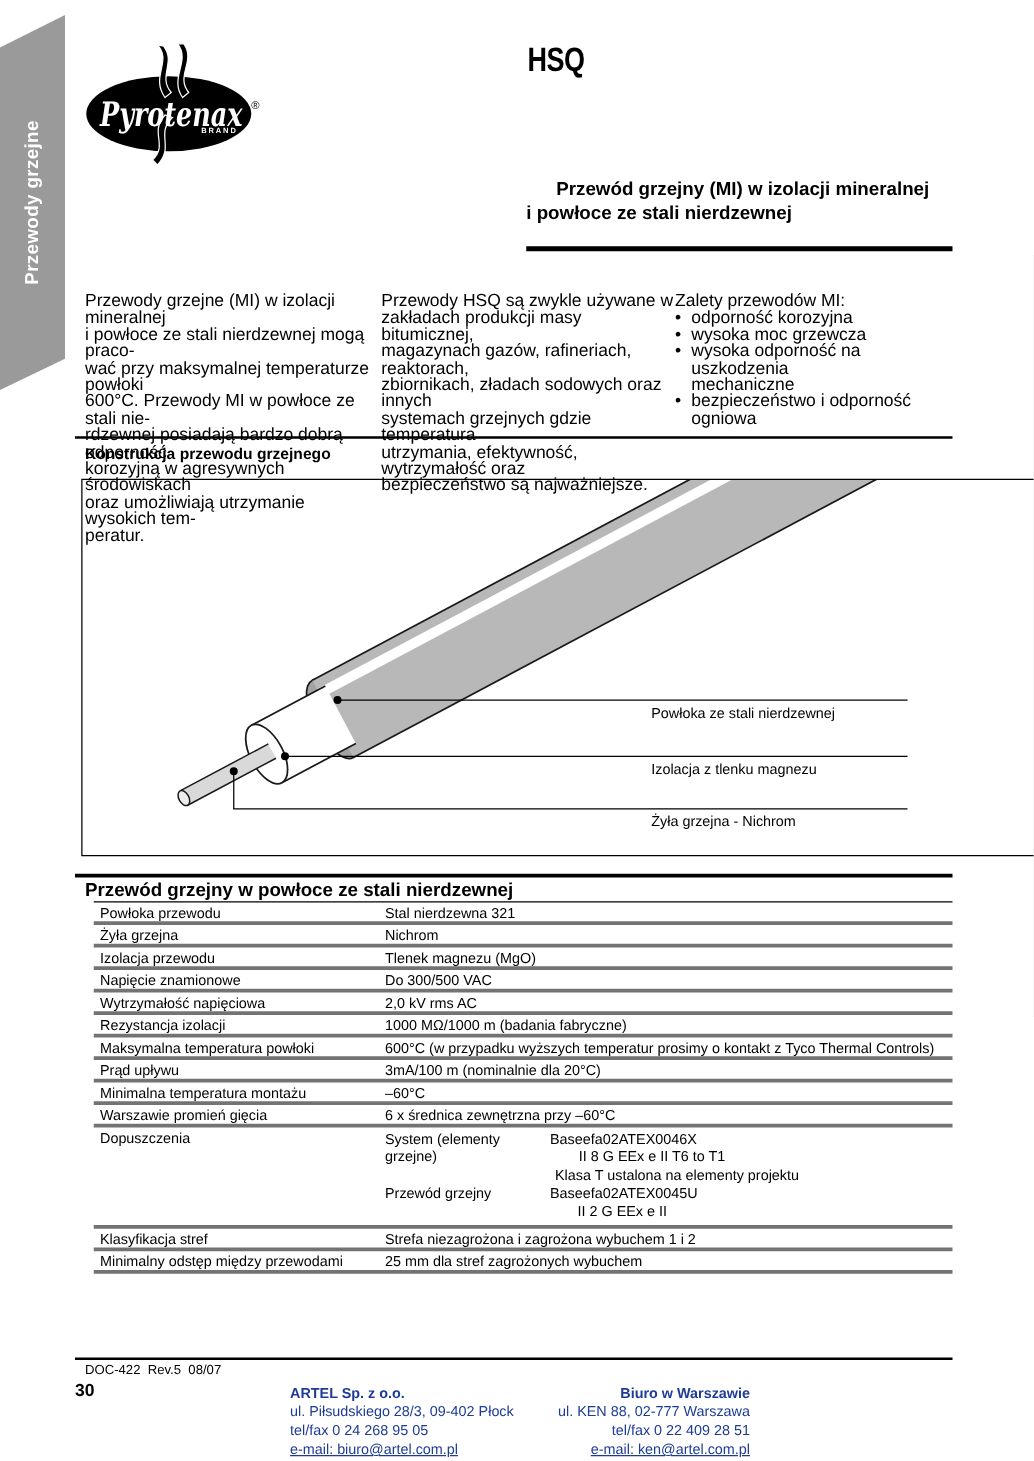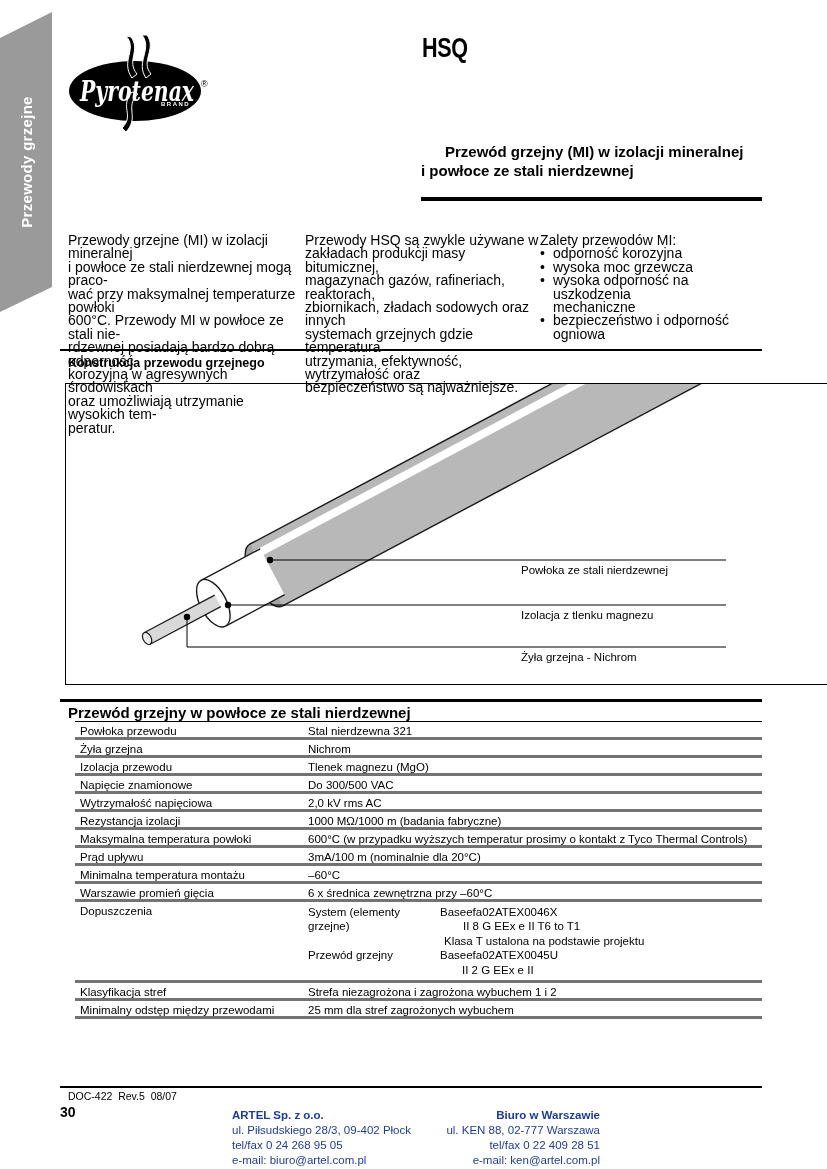--- a/index.html
+++ b/index.html
@@ -64,21 +64,21 @@
   #approvals-row .val { line-height:14.5px; }
 
   
   #footer-rule { left:60px; top:1086px; width:702px; height:2px; background:#000; }
   #doc-ref { left:68px; top:1090px; font-size:10.5px; white-space:pre; }
   #page-number { left:60px; top:1104px; font-size:14px; font-weight:bold; }
   .office { top:1108px; font-size:11.5px; line-height:15px; color:#1e3c96; }
   #office-plock { left:232px; }
   #office-warsaw { right:227px; text-align:right; }
   .office .oname { font-weight:bold; }
-  .office .oemail { cursor:pointer; }
+  .office .oemail { text-decoration:underline; cursor:pointer; }
 </style>
 </head>
 <body>
 
 <div id="page">
 
   <div id="sidebar-tab" class="abs">
     <span class="vlabel">Przewody grzejne</span>
   </div>
 
@@ -207,21 +207,21 @@
       <div class="val">6 x średnica zewnętrzna przy –60°C</div>
     </div>
     <div class="spec-row" id="approvals-row">
       <div class="lab">Dopuszczenia</div>
       <div class="val">
         <div class="appr-group">
           <div class="appr-sub">System (elementy grzejne)</div>
           <div class="appr-certs">
             <div>Baseefa02ATEX0046X</div>
             <div class="ind23">II 8 G EEx e II T6 to T1</div>
-            <div class="ind4">Klasa T ustalona na podstawie projektu</div>
+            <div class="ind4">Klasa T ustalona na elementy projektu</div>
           </div>
         </div>
         <div class="appr-group">
           <div class="appr-sub">Przewód grzejny</div>
           <div class="appr-certs">
             <div>Baseefa02ATEX0045U</div>
             <div class="ind22">II 2 G EEx e II</div>
           </div>
         </div>
       </div>

